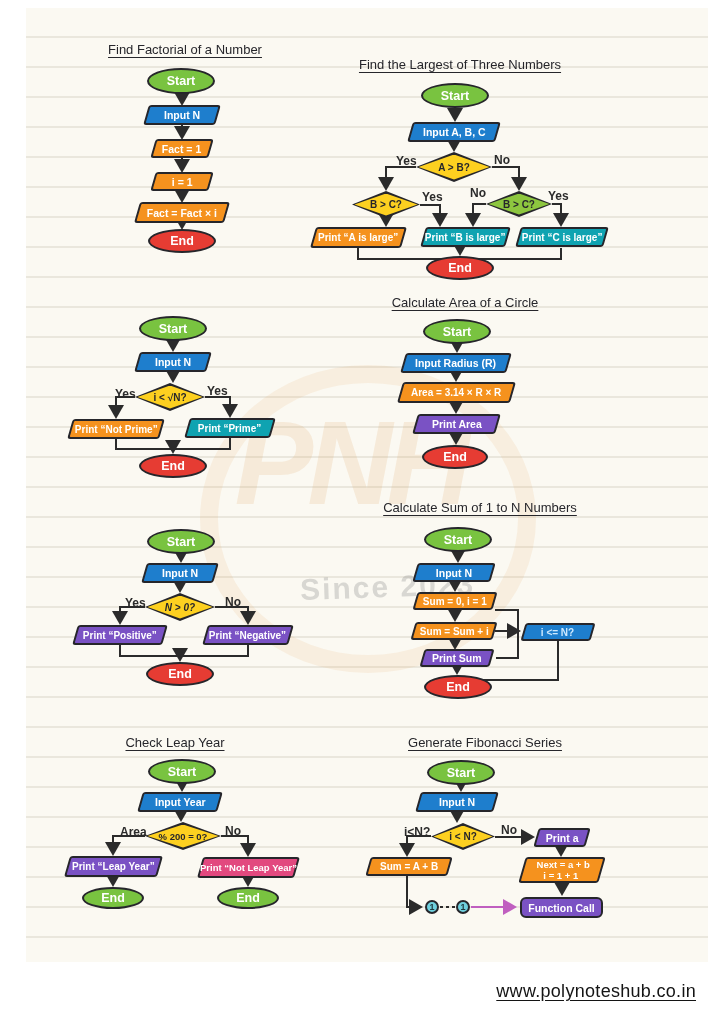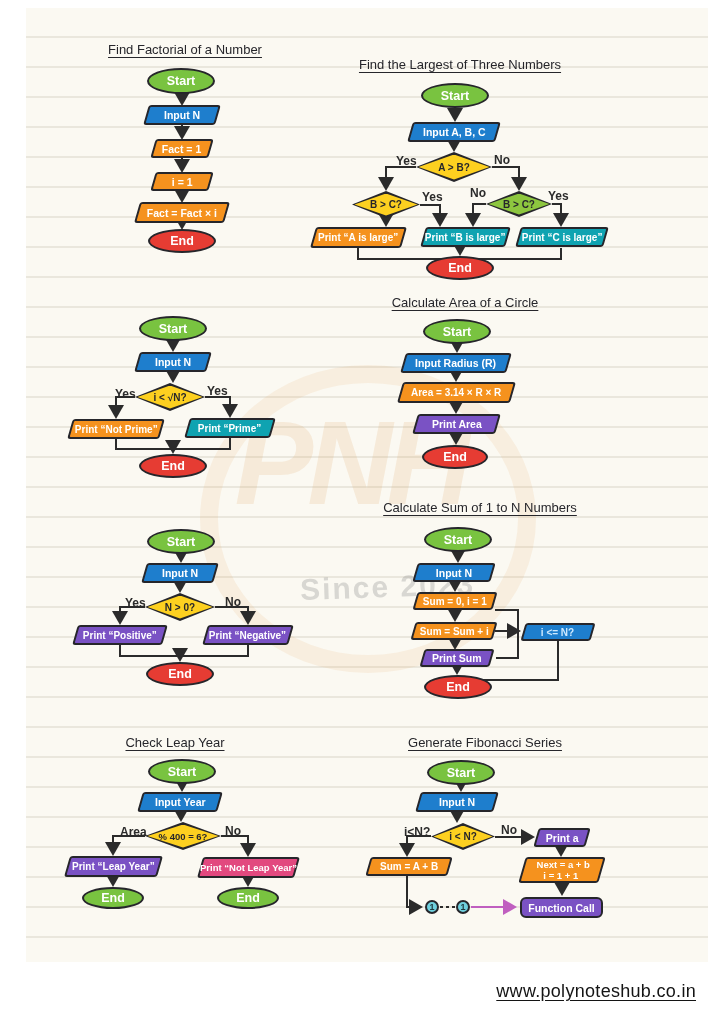--- a/index.html
+++ b/index.html
@@ -214,21 +214,21 @@
       <path d="M160 107 H193 V123" marker-end="url(#arw)"></path>
       <path d="M65 145 V156 H193 V145"></path>
       <path d="M125 156 V160" marker-end="url(#arw)"></path>
     </svg>
     <div class="shape ellipse g" style="left:92px;top:29px;width:68px;height:25px;">
         <span>Start</span>
       </div>
     <div class="shape para b" style="left:89px;top:63px;width:72px;height:20px;">
         <span>Input N</span>
       </div>
-    <div class="diamond" style="left:90px;top:93px;width:70px;height:28px;">
+    <div class="diamond" style="left:90px;top:93px;width:70px;height:28px;font-style:italic;">
         <i class="d-bg"></i>
         <i class="d-fill"></i>
         <span class="d-lbl">N &gt; 0?</span>
       </div>
     <span class="small-label" style="left:70px;top:96px;">Yes</span>
     <span class="small-label" style="left:170px;top:95px;">No</span>
     <div class="shape para p" style="left:20px;top:125px;width:90px;height:20px;font-size:10px;">
         <span>Print “Positive”</span>
       </div>
     <div class="shape para p" style="left:150px;top:125px;width:86px;height:20px;font-size:10px;">
@@ -286,21 +286,21 @@
     <div class="chart-title">Check Leap Year</div>
     <div class="shape ellipse g" style="left:108px;top:24px;width:68px;height:25px;">
         <span>Start</span>
       </div>
     <div class="shape para b" style="left:100px;top:57px;width:80px;height:20px;">
         <span>Input Year</span>
       </div>
     <div class="diamond" style="left:105px;top:87px;width:76px;height:28px;">
         <i class="d-bg"></i>
         <i class="d-fill"></i>
-        <span class="d-lbl" style="font-size:9.5px;">% 400 = 6?</span>
+        <span class="d-lbl" style="font-size:9.5px;">% 200 = 0?</span>
       </div>
     <span class="small-label" style="left:80px;top:90px;">Area</span>
     <span class="small-label" style="left:185px;top:89px;">No</span>
     <div class="shape para p" style="left:27px;top:121px;width:93px;height:21px;font-size:10px;">
         <span>Print “Leap Year”</span>
       </div>
     <div class="shape para k" style="left:160px;top:122px;width:97px;height:21px;font-size:9.5px;">
         <span>Print “Not Leap Year”</span>
       </div>
     <div class="shape ellipse g" style="left:42px;top:152px;width:62px;height:22px;">

